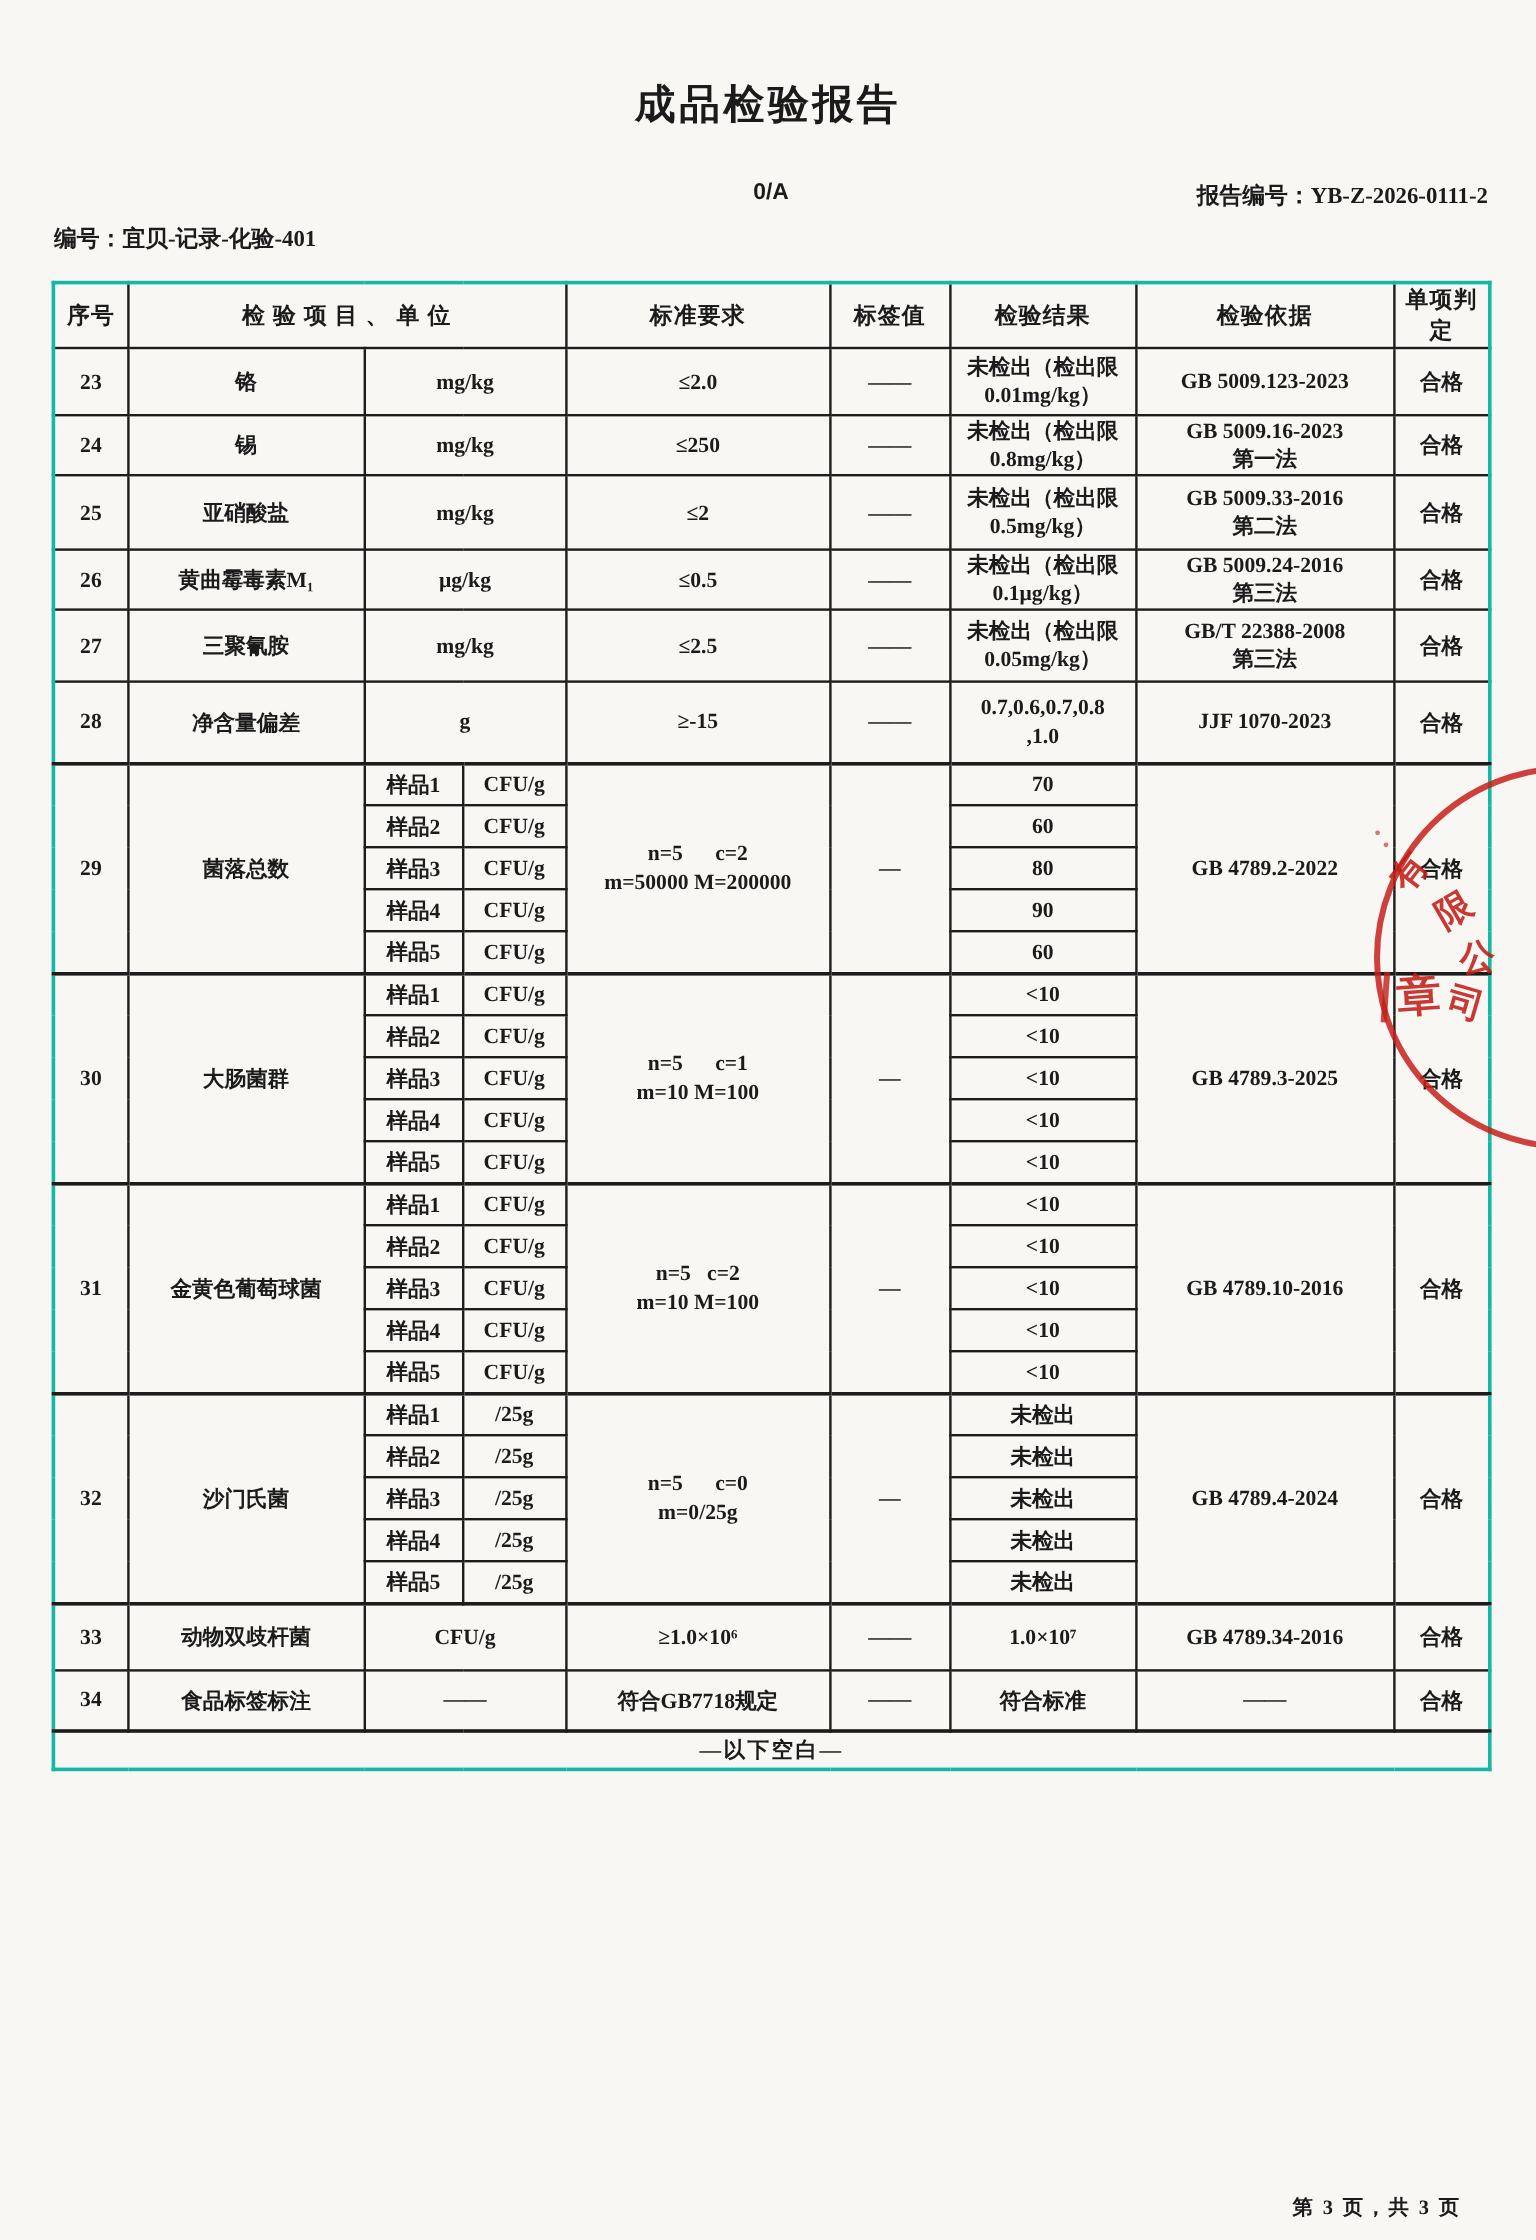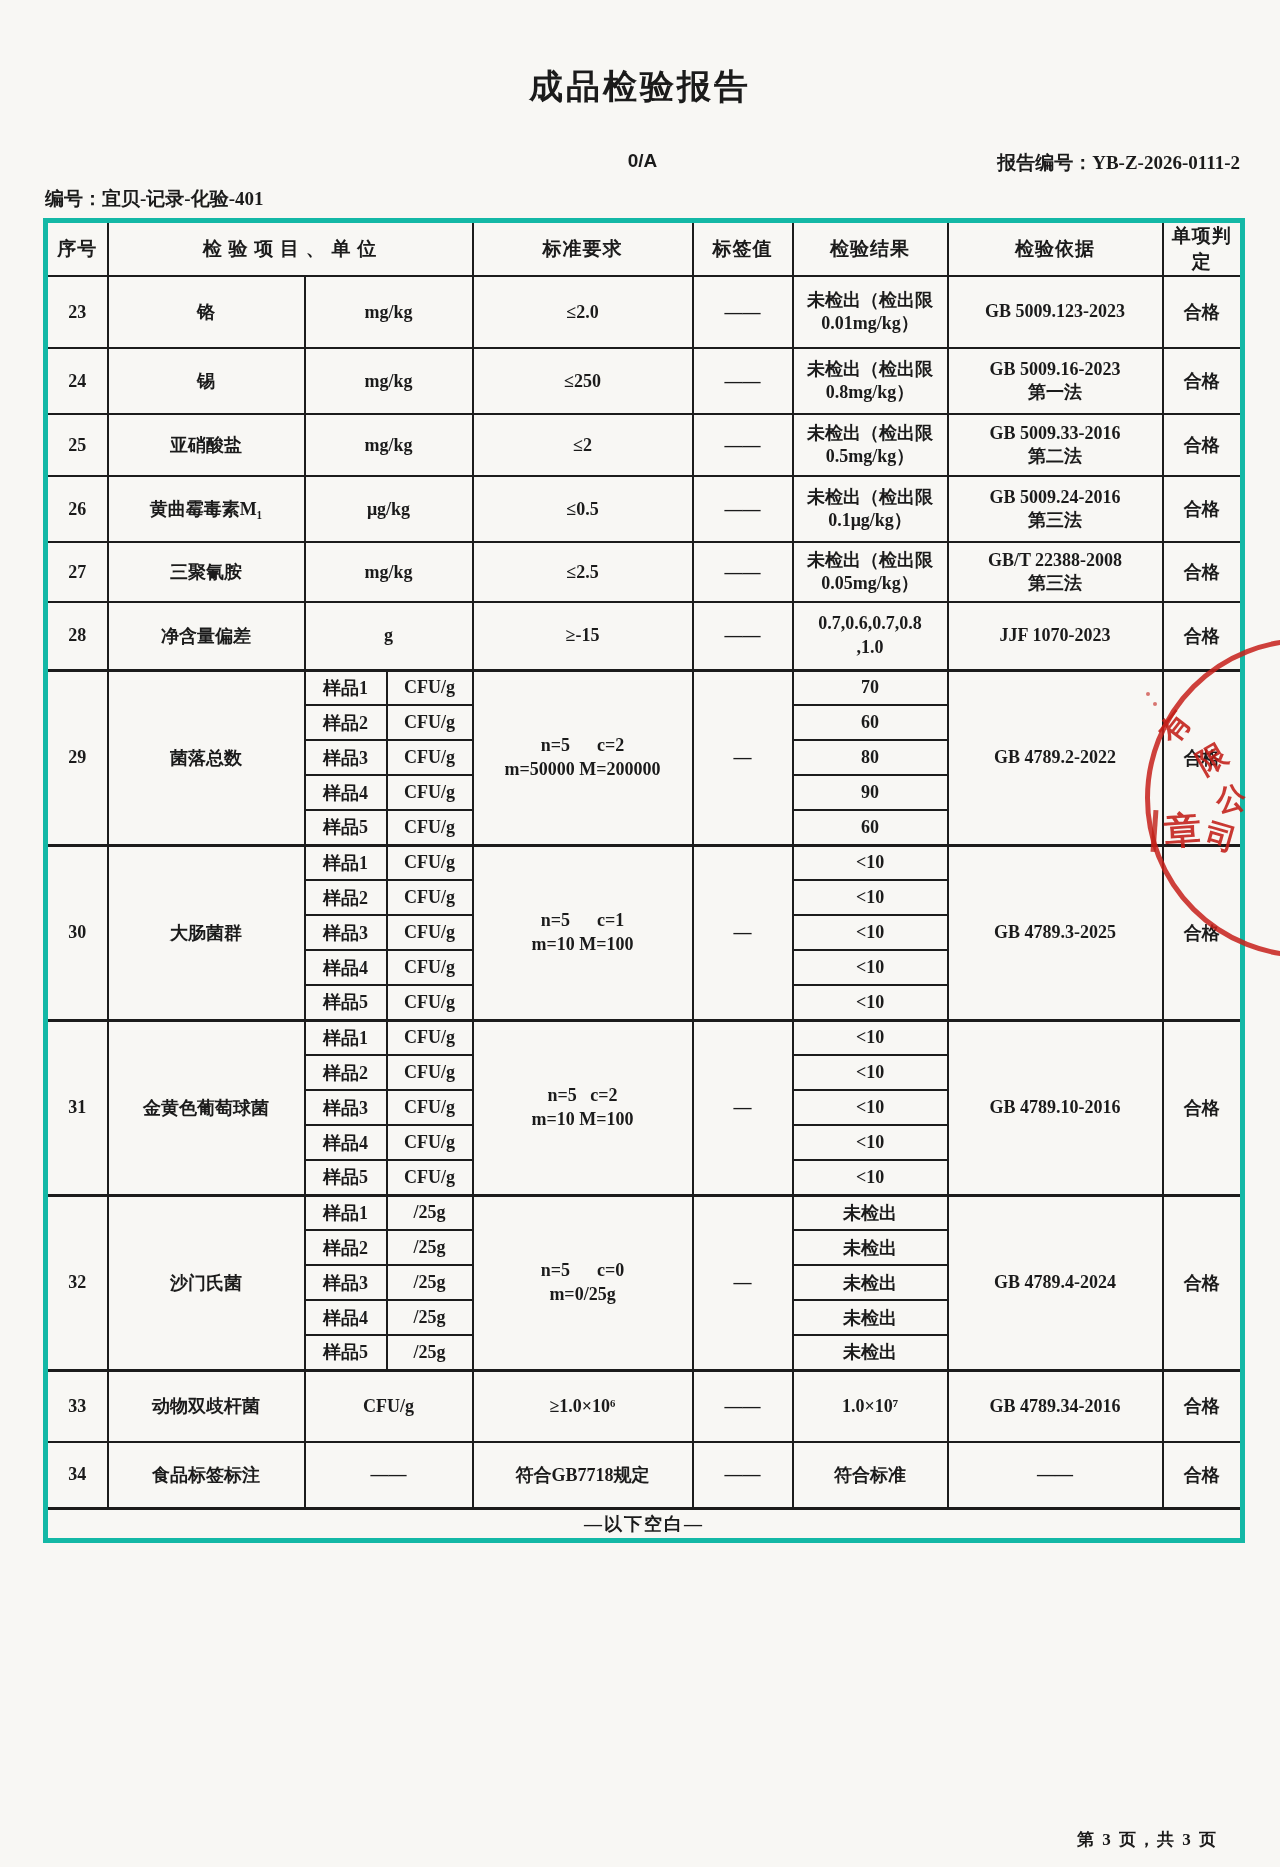--- a/index.html
+++ b/index.html
@@ -14,35 +14,35 @@
   }
   .meta-line{
     position:absolute;top:150px;left:45px;right:40px;height:30px;
     font-size:19px;font-weight:600;
   }
   .meta-left{position:absolute;left:0;top:0;margin-top:36px;}
   .meta-center{position:absolute;left:50%;transform:translateX(-50%);top:0;font-family:"Liberation Sans",sans-serif;}
   .meta-right{position:absolute;right:0;top:0;margin-left:23px;}
 
   table.report{
-    position:absolute;left:43px;top:218px;width:1197px;
+    position:absolute;left:43px;top:234px;width:1197px;
     border-collapse:collapse;table-layout:fixed;
-    border:5px solid #14b8a6;
+    border:3px solid #14b8a6;
     font-size:18px;font-weight:600;
   }
   .report td,.report th{
     border:2px solid #1c1c1c;text-align:center;vertical-align:middle;
     padding:0 3px;overflow:hidden;
   }
   .report th{font-size:19px;font-weight:700;letter-spacing:1px;}
   .pre{white-space:pre-wrap;line-height:1.3;}
   .num{font-family:"Liberation Serif","DejaVu Serif",serif;}
   .tb td{border-top-width:3px;margin-top:28px;}
-  .hd{height:40px}.h56{height:72px}.h58{height:62px}.h60{height:60px}
-  .h62{height:66px}.h68{height:68px}.hs{height:35px}.h32{height:32px}
+  .hd{height:40px}.h56{height:56px}.h58{height:62px}.h60{height:60px}
+  .h62{height:50px}.h68{height:68px}.hs{height:35px}.h32{height:32px}
   .blank-row td{font-weight:700;letter-spacing:2px;border-top-width:3px;}
 
   .page-footer{
     position:absolute;top:1828px;right:62px;
     font-size:17px;font-weight:700;letter-spacing:2px;
   }
 
   
   .stamp{position:absolute;left:0;top:0;width:100%;height:100%;pointer-events:none;z-index:5;}
   .stamp-ring{

